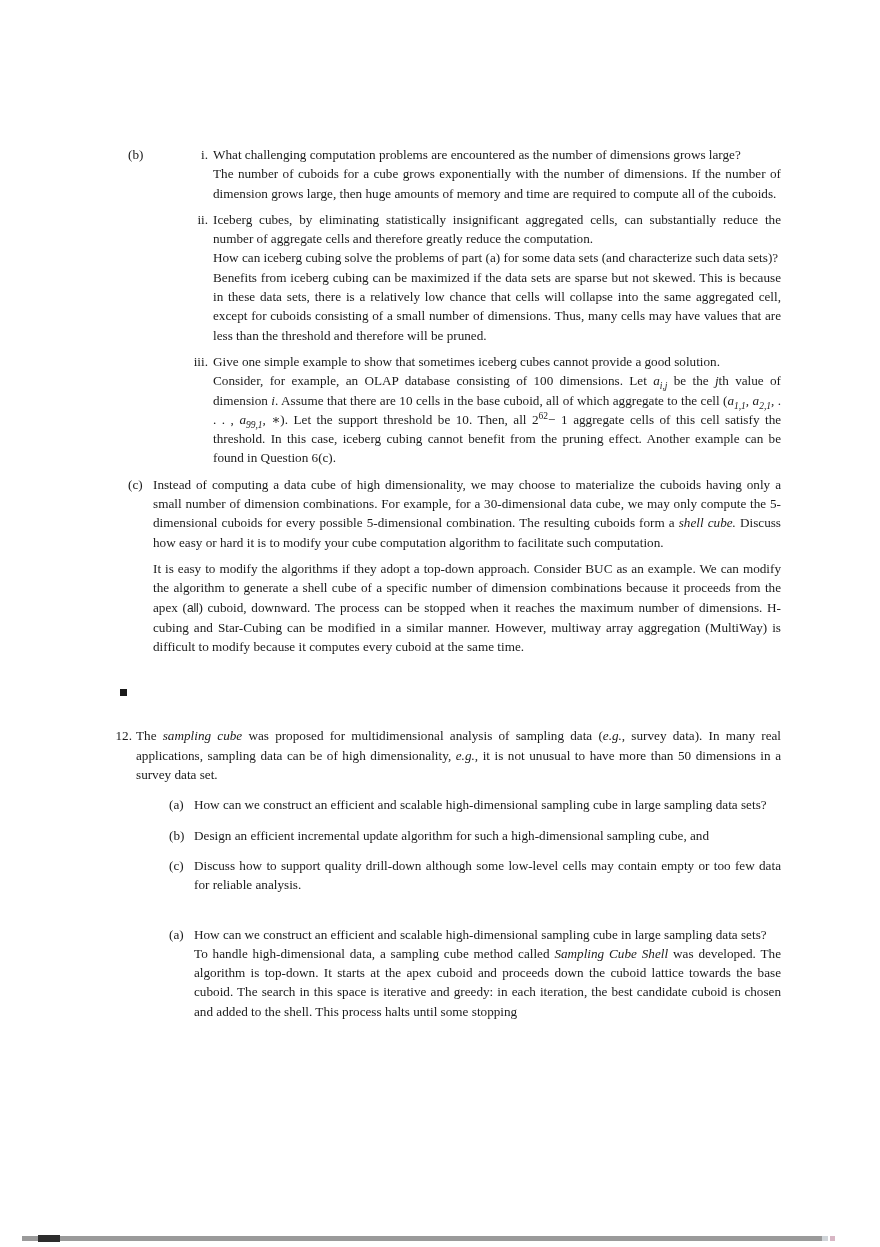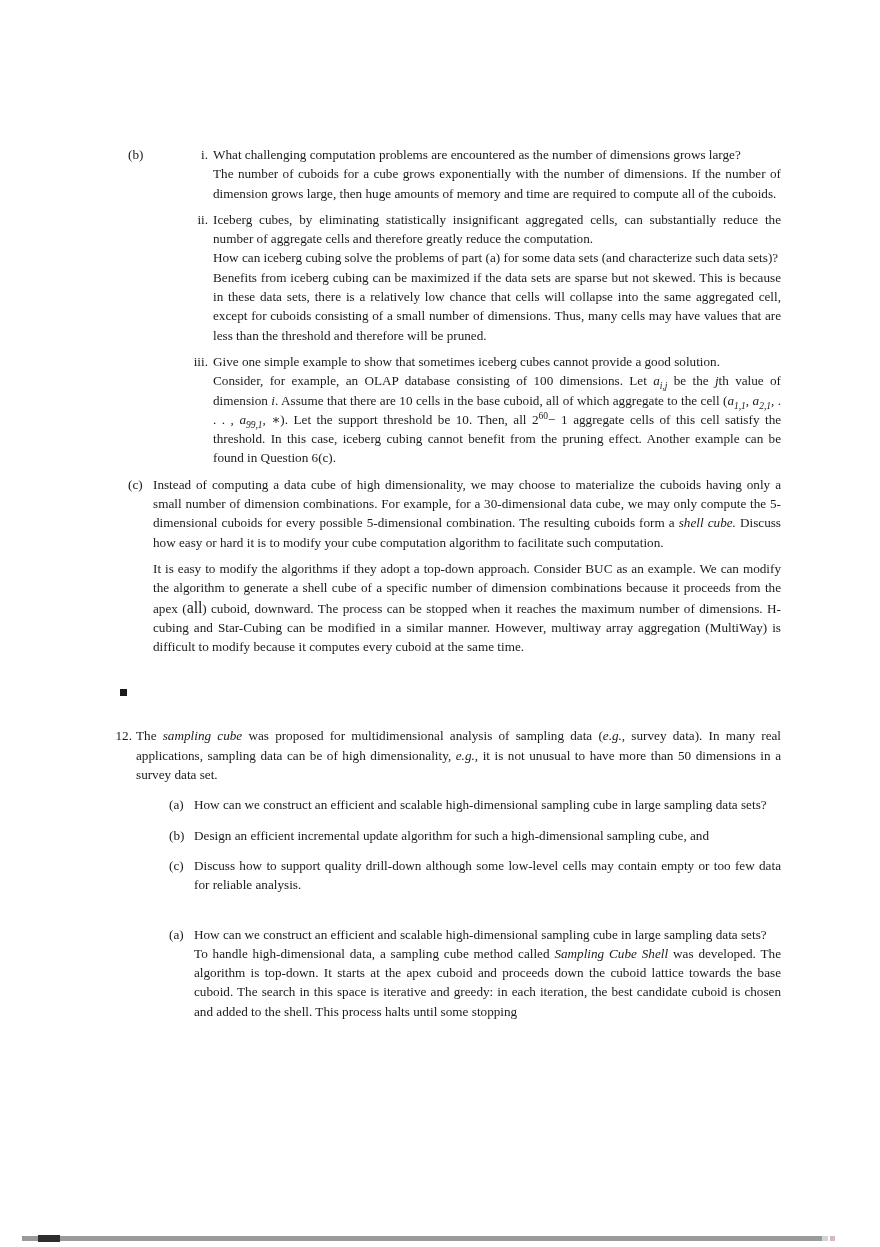--- a/index.html
+++ b/index.html
@@ -37,21 +37,21 @@
     margin: 0;
     font-size: 13.2px;
     line-height: 19.3px;
     text-align: justify;
     text-justify: inter-word;
     hyphens: manual;
   }
 
   .it { font-style: italic; }
   .mathit { font-style: italic; font-family: "Liberation Serif","DejaVu Serif",serif; }
-  .tt { font-family: Liberation Serif, serif; font-size: 16px; letter-spacing: -0.2px;}
+  .tt { font-family: Liberation Sans, sans-serif; font-size: 12px; letter-spacing: -0.2px;}
 
   sup.mth {
     font-size: 0.72em;
     vertical-align: super;
     line-height: 0;
   }
   sub.mth {
     font-size: 0.72em;
     vertical-align: sub;
     line-height: 0;
@@ -187,21 +187,21 @@
           <div class="lbl">iii.</div>
           <div class="bdy">
             <p>Give one simple example to show that sometimes iceberg cubes cannot provide a good solution.</p>
             <p><span>Consider, for example, an OLAP database consisting of 100 dimensions. Let</span>
               <span class="mathit">a</span><sub class="mth mathit">i,j</sub>
               <span>be the</span>
               <span class="mathit">j</span><span>th value of dimension</span>
               <span class="mathit">i</span><span>. Assume that there are 10 cells in the base cuboid, all of which aggregate to the cell (</span><span class="mathit">a</span><sub class="mth mathit">1,1</sub><span>,</span>
               <span class="mathit">a</span><sub class="mth mathit">2,1</sub><span>, . . . ,</span>
               <span class="mathit">a</span><sub class="mth mathit">99,1</sub><span>, ∗</span><span>). Let the support threshold be 10. Then, all</span>
-              <span>2</span><sup class="mth">60</sup><span>− 1</span>
+              <span>2</span><sup class="mth">62</sup><span>− 1</span>
               <span>aggregate cells of this cell satisfy the threshold. In this case, iceberg cubing cannot benefit from the pruning effect. Another example can be found in Question 6(c).</span>
             </p>
           </div>
         </div>
 
       </div>
     </div>
 
     <div class="gap-sm"></div>
 

